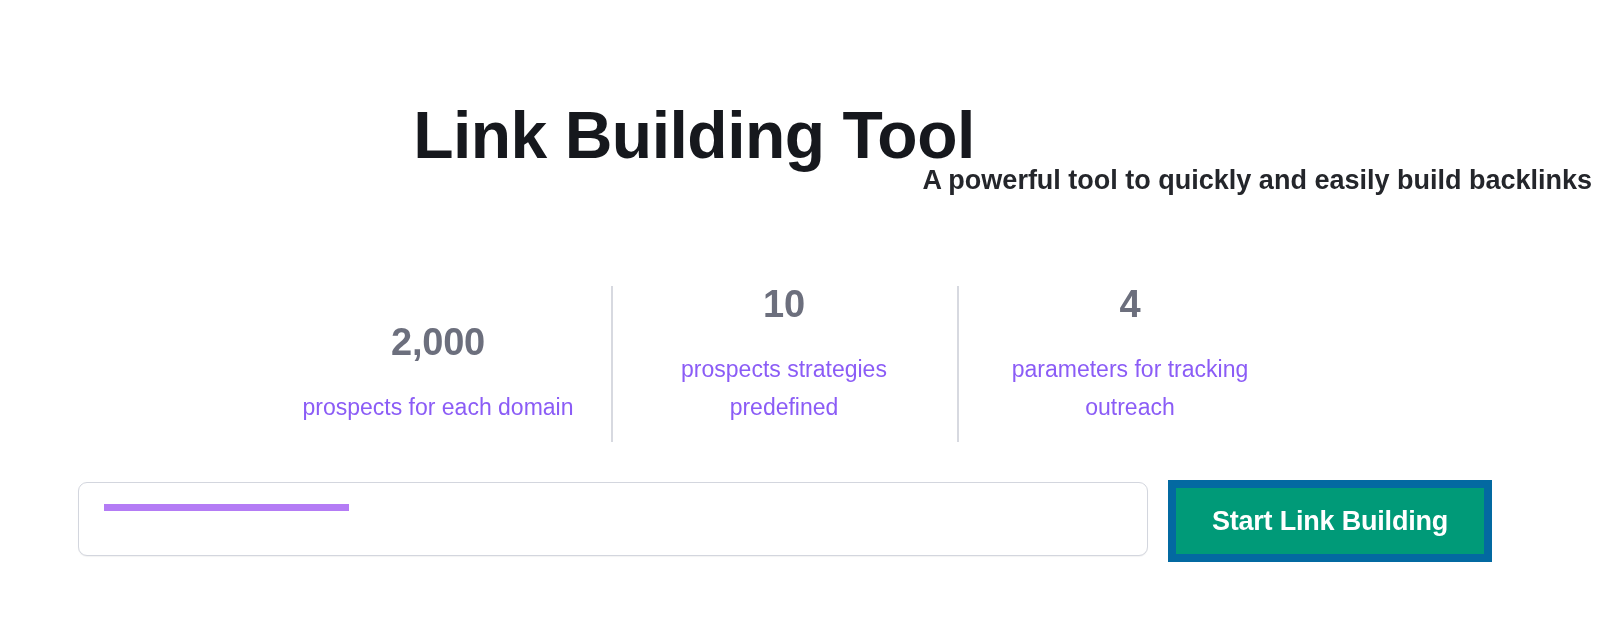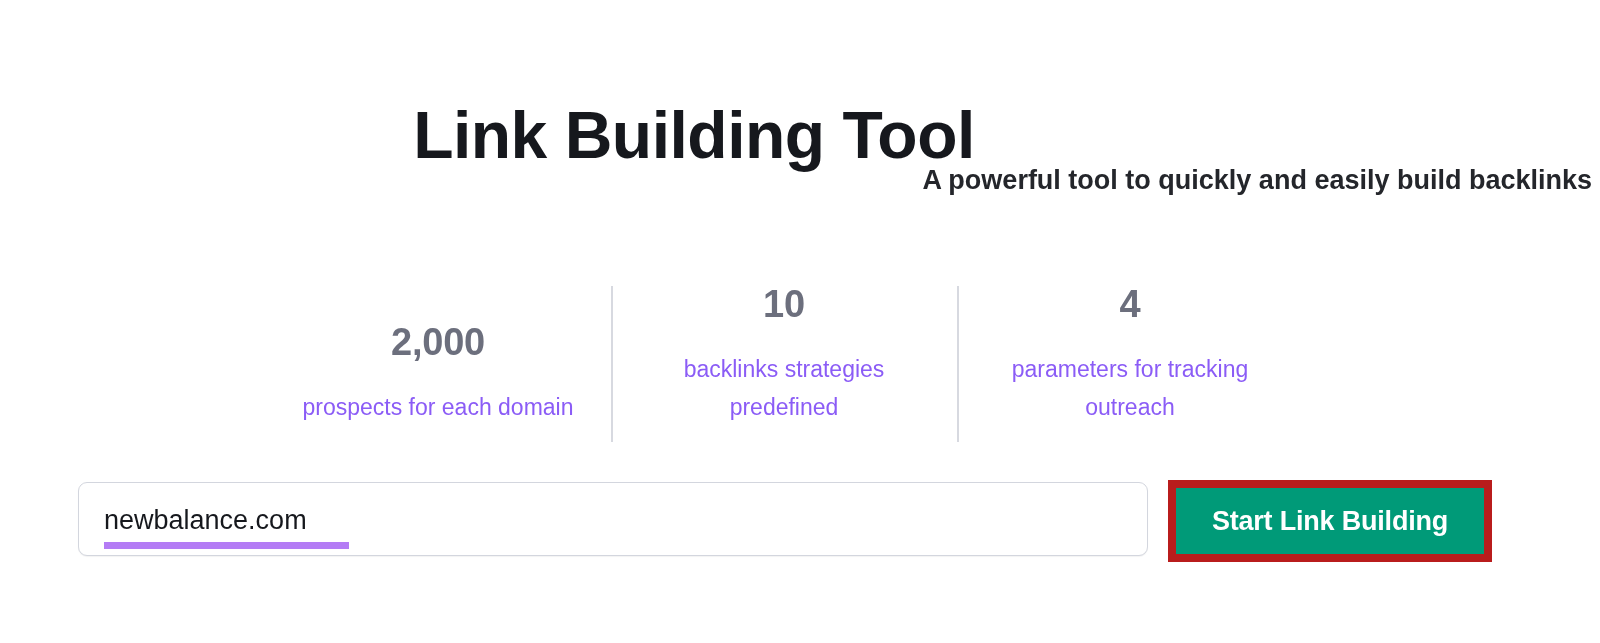--- a/index.html
+++ b/index.html
@@ -137,21 +137,21 @@
     background: #b47cf5;
   }
 
   .cta-highlight {
     position: absolute;
     left: 1090px;
     top: 0;
     width: 324px;
     height: 82px;
     box-sizing: border-box;
-    background: #b91c1c;
+    background: #0369a1;
     padding: 8px;
   }
 
   .cta-button {
     width: 100%;
     height: 100%;
     box-sizing: border-box;
     display: flex;
     align-items: center;
     justify-content: center;
@@ -178,35 +178,34 @@
 
   <div class="stats">
 
     <div class="stat">
       <div class="stat-value">2,000</div>
       <div class="stat-label">prospects for each domain</div>
     </div>
 
     <div class="stat">
       <div class="stat-value">10</div>
-      <div class="stat-label">backlinks strategies predefined</div>
+      <div class="stat-label">prospects strategies predefined</div>
     </div>
 
     <div class="stat">
       <div class="stat-value">4</div>
       <div class="stat-label">parameters for tracking outreach</div>
     </div>
 
   </div>
 
   <div class="search-row">
 
     <div class="domain-field">
       <div class="domain-value-wrap">
-        <div class="domain-value">newbalance.com</div>
         <div class="domain-underline"></div>
       </div>
     </div>
 
     <div class="cta-highlight">
       <button class="cta-button">Start Link Building</button>
     </div>
 
   </div>
 

